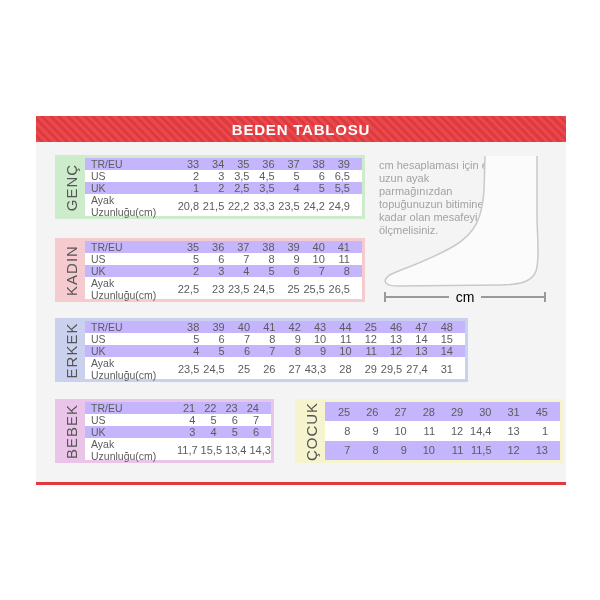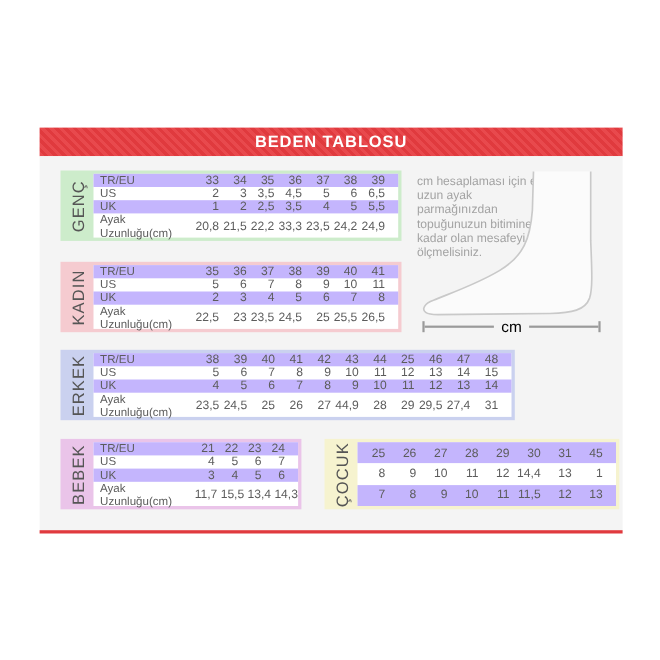--- a/index.html
+++ b/index.html
@@ -231,21 +231,21 @@
           </div>
         </div>
         <div class="trow">
           <div class="rlabel">Ayak Uzunluğu(cm)</div>
           <div class="cells">
             <span class="cell">23,5</span>
             <span class="cell">24,5</span>
             <span class="cell">25</span>
             <span class="cell">26</span>
             <span class="cell">27</span>
-            <span class="cell">44,9</span>
+            <span class="cell">43,3</span>
             <span class="cell">28</span>
             <span class="cell">29</span>
             <span class="cell">29,5</span>
             <span class="cell">27,4</span>
             <span class="cell">31</span>
           </div>
         </div>
       </div>
   </div>
 

